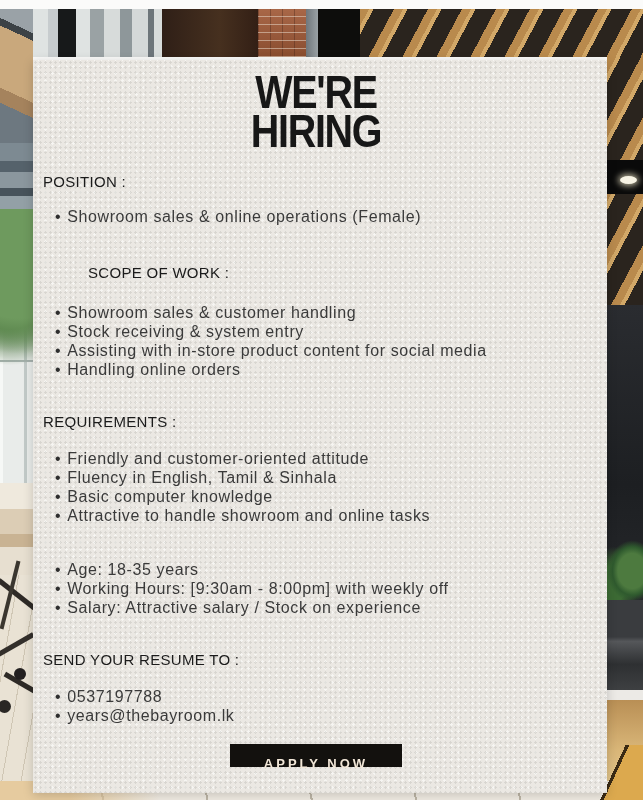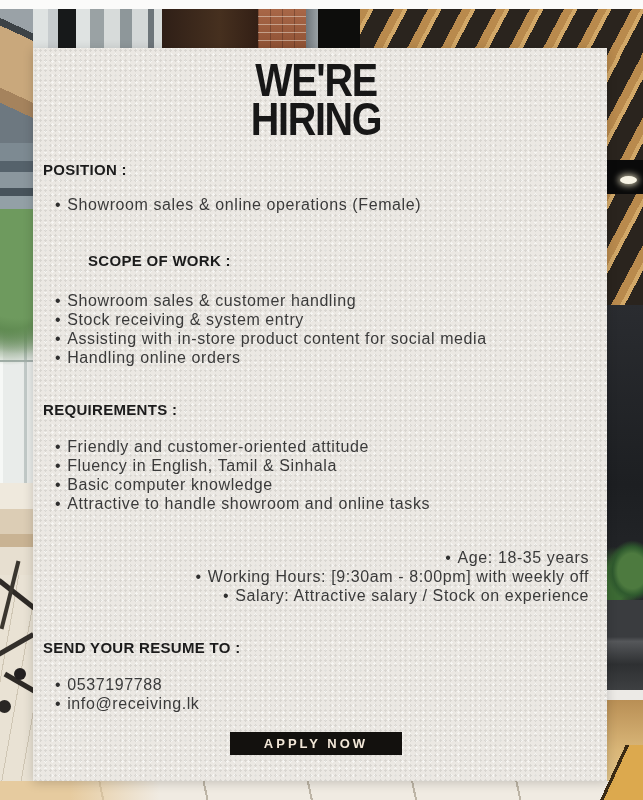--- a/index.html
+++ b/index.html
@@ -60,39 +60,39 @@
   .wheel{border-radius:50%;background:#232020;}
   .wheel1{left:14px;top:668px;width:12px;height:12px;}
   .wheel2{left:-2px;top:700px;width:13px;height:13px;background:#2a2724;}
   .bottom-floor{left:0;top:781px;width:643px;height:19px;background-color:#f0ebe2;
     background-image:linear-gradient(90deg,#e6cb9f 0 70px,rgba(230,203,159,0) 160px),
       repeating-linear-gradient(78deg,transparent 0 100px,#bdb5a6 100px 102px);}
   .bottom-right-wood{left:597px;top:745px;width:46px;height:55px;
     background:linear-gradient(115deg,rgba(0,0,0,0) 0 40%,#3a2a14 40% 45%,#dca94e 45%);}
 
   
-  .card{position:absolute;left:33px;top:48px;width:574px;height:733px;z-index:5;
+  .card{position:absolute;left:33px;top:60px;width:574px;height:733px;z-index:5;
     background-color:#ebe8e3;
     background-image:radial-gradient(rgba(120,115,108,.16) 1px,transparent 1.2px),
       radial-gradient(rgba(255,255,255,.55) 1px,transparent 1.2px);
     background-size:5px 5px,7px 7px;background-position:0 0,2px 3px;
     box-shadow:0 2px 10px rgba(0,0,0,.18);
     box-sizing:border-box;padding:0 18px 0 10px;}
   .title{margin:12px 0 0;text-align:center;font-weight:bold;font-size:47px;line-height:39px;
     letter-spacing:-1.5px;color:#171717;transform:scaleX(0.84);}
-  .sec-h{font-size:15px;font-weight:bold;letter-spacing:.3px;color:#1b1b1b;line-height:19px;margin:0;}
+  .sec-h{font-size:15px;font-weight:normal;letter-spacing:.3px;color:#1b1b1b;line-height:19px;margin:0;}
   .h-pos{margin-top:22px;} .h-scope{margin-top:37px;margin-left:45px;} .h-req{margin-top:33px;} .h-resume{margin-top:33px;}
   .blist{list-style:none;margin:0;padding:0 0 0 12px;}
   .blist li{font-size:16px;line-height:19px;letter-spacing:.6px;color:#3a3a3a;}
   .blist li::before{content:"\2022";margin-right:6px;color:#2e2e2e;}
   .l-pos{margin-top:16px;} .l-scope{margin-top:21px;} .l-req{margin-top:18px;}
-  .l-terms{margin-top:35px;text-align:right;} .l-resume{margin-top:18px;}
+  .l-terms{margin-top:35px;} .l-resume{margin-top:18px;}
   .apply-btn{display:block;margin:19px auto 0;width:172px;height:23px;border:none;cursor:pointer;
     background:#13110e;color:#f2e7d8;font-family:inherit;font-size:13px;font-weight:bold;
-    letter-spacing:3px;text-align:center;line-height:23px;padding:0;}
+    letter-spacing:3px;text-align:center;line-height:23px;padding:8px;}
 </style>
 </head>
 <body>
 
 <div class="stage">
 
   <div class="ph top-white"></div>
   <div class="ph top-window"></div>
   <div class="ph left-beam"></div>
   <div class="ph top-darkwall"></div>
@@ -156,18 +156,18 @@
 
     <li>Age: 18-35 years</li>
         <li>Working Hours: [9:30am - 8:00pm] with weekly off</li>
         <li>Salary: Attractive salary / Stock on experience</li>
       </ul>
 
     <h2 class="sec-h h-resume">SEND YOUR RESUME TO :</h2>
     <ul class="blist l-resume">
 
     <li>0537197788</li>
-        <li>info@receiving.lk</li>
+        <li>years@thebayroom.lk</li>
       </ul>
 
     <button class="apply-btn">APPLY NOW</button>
   </div>
 </div>
 
 </body></html>

